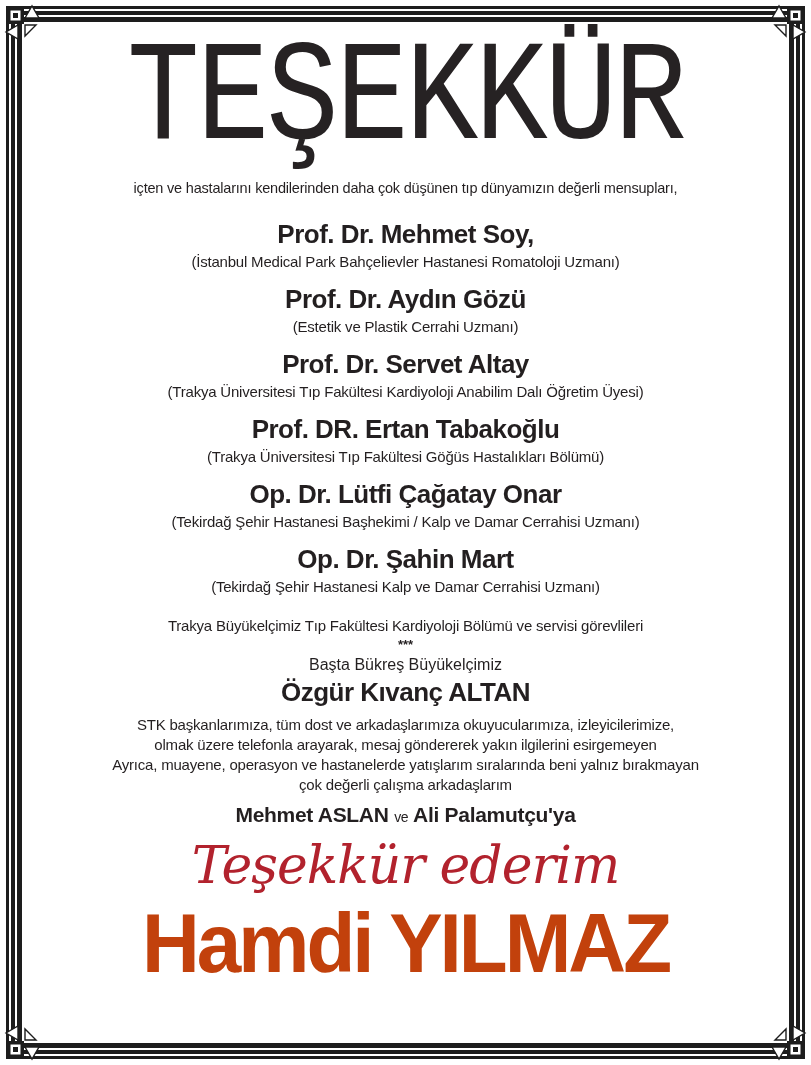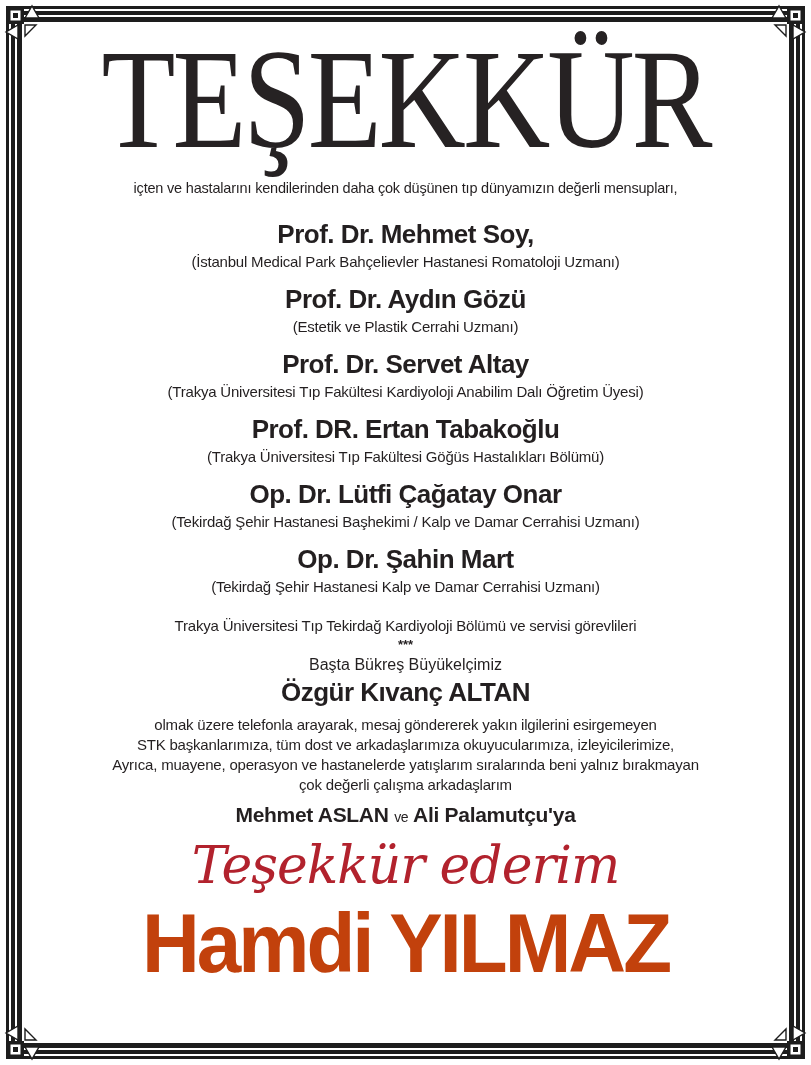--- a/index.html
+++ b/index.html
@@ -29,21 +29,21 @@
   .corner.bl{bottom:2px;left:2px;transform:scaleY(-1);}
   .corner.br{bottom:2px;right:2px;transform:scale(-1,-1);}
 
   
   .content{
     position:absolute;
     inset:24px 30px;
     text-align:center;
   }
   .main-title{
-    font-family:Liberation Serif, serif;
+    font-family:Liberation Mono, monospace;
     font-weight:400;
     font-size:121px;
     line-height:1.0;
     letter-spacing:-3px;
     height:150px;
     margin-top:4px;
     color:#262223;
   }
   .main-title span{display:inline-block;transform:scaleY(1.18);transform-origin:top center;}
   .intro{
@@ -173,31 +173,31 @@
       <div class="doc-name">Op. Dr. Lütfi Çağatay Onar</div>
       <div class="doc-title">(Tekirdağ Şehir Hastanesi Başhekimi / Kalp ve Damar Cerrahisi Uzmanı)</div>
     </div>
     <div class="entry">
       <div class="doc-name">Op. Dr. Şahin Mart</div>
       <div class="doc-title">(Tekirdağ Şehir Hastanesi Kalp ve Damar Cerrahisi Uzmanı)</div>
     </div>
   </div>
 
   <div class="staff-note">
-    <div>Trakya Üniversitesi Tıp Tekirdağ Kardiyoloji Bölümü ve servisi görevlileri</div>
+    <div>Trakya Büyükelçimiz Tıp Fakültesi Kardiyoloji Bölümü ve servisi görevlileri</div>
   </div>
 
   <div class="separator">***</div>
 
   <div class="amb-lead">Başta Bükreş Büyükelçimiz</div>
   <div class="amb-name">Özgür Kıvanç ALTAN</div>
 
   <div class="ack">
+    <div>STK başkanlarımıza, tüm dost ve arkadaşlarımıza okuyucularımıza, izleyicilerimize,</div>
     <div>olmak üzere telefonla arayarak, mesaj göndererek yakın ilgilerini esirgemeyen</div>
-    <div>STK başkanlarımıza, tüm dost ve arkadaşlarımıza okuyucularımıza, izleyicilerimize,</div>
     <div>Ayrıca, muayene, operasyon ve hastanelerde yatışlarım sıralarında beni yalnız bırakmayan</div>
     <div>çok değerli çalışma arkadaşlarım</div>
   </div>
 
   <div class="colleagues">
     <span>Mehmet ASLAN</span>
     <span class="conj">ve</span>
     <span>Ali Palamutçu'ya</span>
   </div>
 

